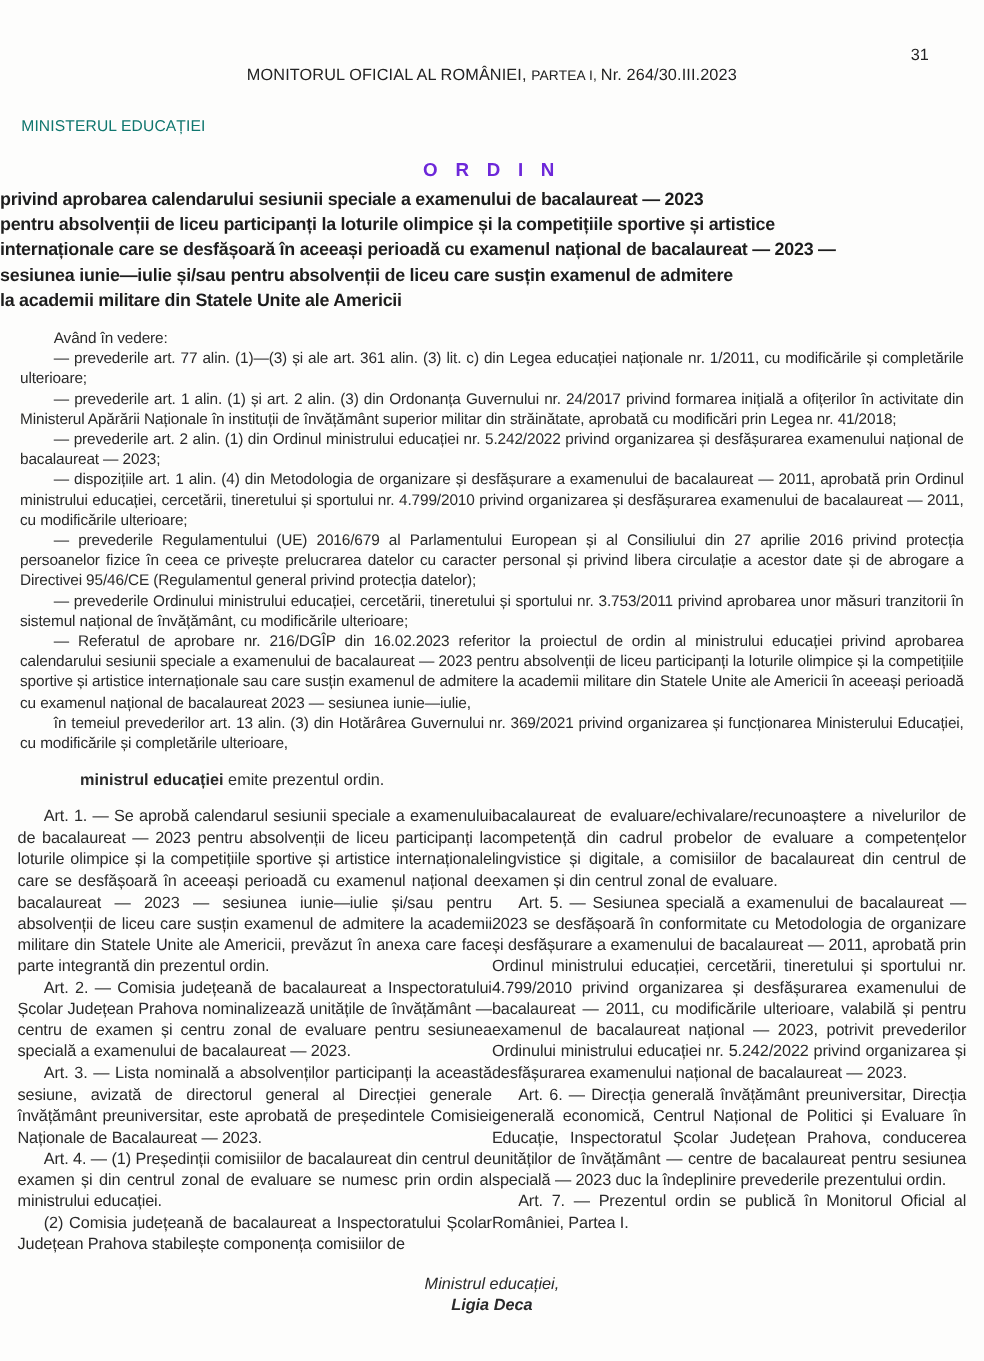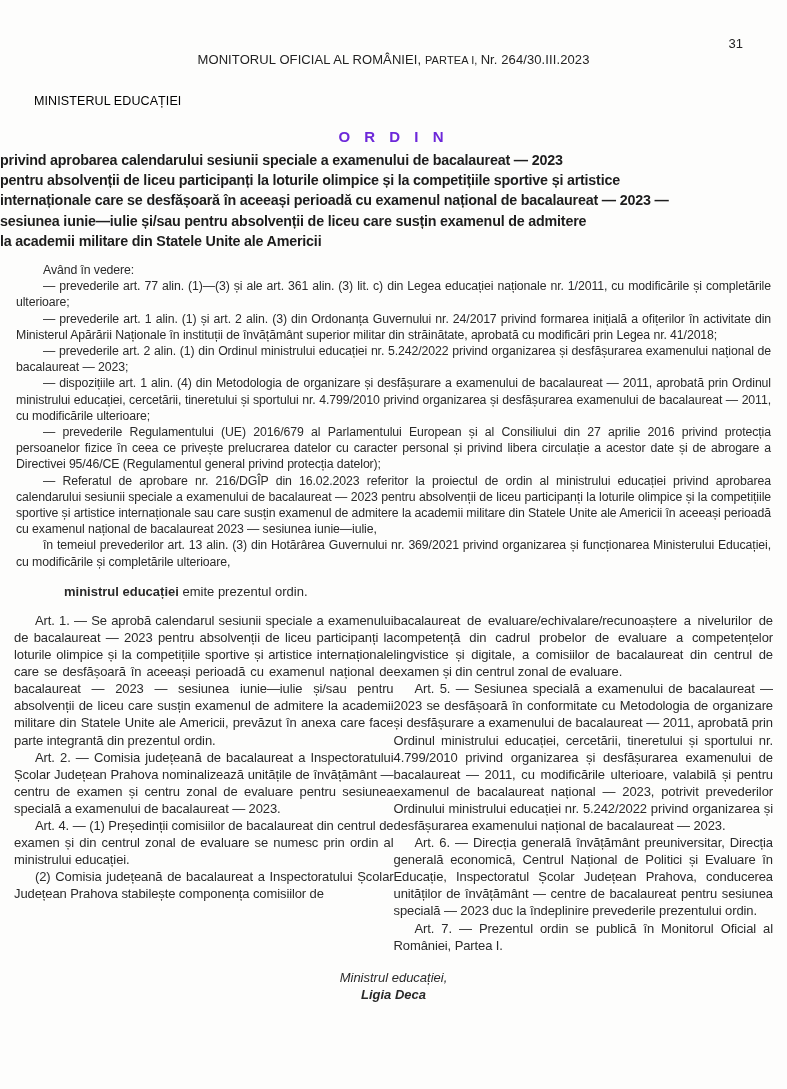--- a/index.html
+++ b/index.html
@@ -20,24 +20,24 @@
     color:#222;
     white-space:nowrap;
   }
   .gazette-header .part { font-size:11px; }
   .page-number {
     position:absolute;
     top:36px; right:44px;
     font-size:13px; color:#222;
   }
   .ministry {
-    margin:27px 0 0 34px;
+    margin:27px 0 0 17px;
     font-size:12.5px;
     letter-spacing:0.1px;
-    color:#000000;
+    color:#0f766e;
   }
   .order-heading {
     margin-top:20px;
     text-align:center;
     font-weight:bold;
     font-size:15px;
     letter-spacing:5px;
     color:#6d28d9;
   }
   .order-title {
@@ -103,32 +103,34 @@
   <div>la academii militare din Statele Unite ale Americii</div>
 </div>
 
 <div class="preamble">
   <p>Având în vedere:</p>
   <p>— prevederile art. 77 alin. (1)—(3) și ale art. 361 alin. (3) lit. c) din Legea educației naționale nr. 1/2011, cu modificările și completările ulterioare;</p>
   <p>— prevederile art. 1 alin. (1) și art. 2 alin. (3) din Ordonanța Guvernului nr. 24/2017 privind formarea inițială a ofițerilor în activitate din Ministerul Apărării Naționale în instituții de învățământ superior militar din străinătate, aprobată cu modificări prin Legea nr. 41/2018;</p>
   <p>— prevederile art. 2 alin. (1) din Ordinul ministrului educației nr. 5.242/2022 privind organizarea și desfășurarea examenului național de bacalaureat — 2023;</p>
   <p>— dispozițiile art. 1 alin. (4) din Metodologia de organizare și desfășurare a examenului de bacalaureat — 2011, aprobată prin Ordinul ministrului educației, cercetării, tineretului și sportului nr. 4.799/2010 privind organizarea și desfășurarea examenului de bacalaureat — 2011, cu modificările ulterioare;</p>
   <p>— prevederile Regulamentului (UE) 2016/679 al Parlamentului European și al Consiliului din 27 aprilie 2016 privind protecția persoanelor fizice în ceea ce privește prelucrarea datelor cu caracter personal și privind libera circulație a acestor date și de abrogare a Directivei 95/46/CE (Regulamentul general privind protecția datelor);</p>
+  <p>— prevederile Ordinului ministrului educației, cercetării, tineretului și sportului nr. 3.753/2011 privind aprobarea unor măsuri tranzitorii în sistemul național de învățământ, cu modificările ulterioare;</p>
   <p>— Referatul de aprobare nr. 216/DGÎP din 16.02.2023 referitor la proiectul de ordin al ministrului educației privind aprobarea calendarului sesiunii speciale a examenului de bacalaureat — 2023 pentru absolvenții de liceu participanți la loturile olimpice și la competițiile sportive și artistice internaționale sau care susțin examenul de admitere la academii militare din Statele Unite ale Americii în aceeași perioadă cu examenul național de bacalaureat 2023 — sesiunea iunie—iulie,</p>
   <p>în temeiul prevederilor art. 13 alin. (3) din Hotărârea Guvernului nr. 369/2021 privind organizarea și funcționarea Ministerului Educației, cu modificările și completările ulterioare,</p>
 </div>
 
 <div class="enacting">
   <b>ministrul educației</b><span> emite prezentul ordin.</span>
 </div>
 
 <div class="columns">
   <div class="col">
     <p>Art. 1. — Se aprobă calendarul sesiunii speciale a examenului de bacalaureat — 2023 pentru absolvenții de liceu participanți la loturile olimpice și la competițiile sportive și artistice internaționale care se desfășoară în aceeași perioadă cu examenul național de bacalaureat — 2023 — sesiunea iunie—iulie și/sau pentru absolvenții de liceu care susțin examenul de admitere la academii militare din Statele Unite ale Americii, prevăzut în anexa care face parte integrantă din prezentul ordin.</p>
     <p>Art. 2. — Comisia județeană de bacalaureat a Inspectoratului Școlar Județean Prahova nominalizează unitățile de învățământ — centru de examen și centru zonal de evaluare pentru sesiunea specială a examenului de bacalaureat — 2023.</p>
+    <p>Art. 3. — Lista nominală a absolvenților participanți la această sesiune, avizată de directorul general al Direcției generale învățământ preuniversitar, este aprobată de președintele Comisiei Naționale de Bacalaureat — 2023.</p>
     <p>Art. 4. — (1) Președinții comisiilor de bacalaureat din centrul de examen și din centrul zonal de evaluare se numesc prin ordin al ministrului educației.</p>
     <p>(2) Comisia județeană de bacalaureat a Inspectoratului Școlar Județean Prahova stabilește componența comisiilor de</p>
   </div>
   <div class="col">
     <p class="continuation">bacalaureat de evaluare/echivalare/recunoaștere a nivelurilor de competență din cadrul probelor de evaluare a competențelor lingvistice și digitale, a comisiilor de bacalaureat din centrul de examen și din centrul zonal de evaluare.</p>
     <p>Art. 5. — Sesiunea specială a examenului de bacalaureat — 2023 se desfășoară în conformitate cu Metodologia de organizare și desfășurare a examenului de bacalaureat — 2011, aprobată prin Ordinul ministrului educației, cercetării, tineretului și sportului nr. 4.799/2010 privind organizarea și desfășurarea examenului de bacalaureat — 2011, cu modificările ulterioare, valabilă și pentru examenul de bacalaureat național — 2023, potrivit prevederilor Ordinului ministrului educației nr. 5.242/2022 privind organizarea și desfășurarea examenului național de bacalaureat — 2023.</p>
     <p>Art. 6. — Direcția generală învățământ preuniversitar, Direcția generală economică, Centrul Național de Politici și Evaluare în Educație, Inspectoratul Școlar Județean Prahova, conducerea unităților de învățământ — centre de bacalaureat pentru sesiunea specială — 2023 duc la îndeplinire prevederile prezentului ordin.</p>
     <p>Art. 7. — Prezentul ordin se publică în Monitorul Oficial al României, Partea I.</p>
   </div>
 </div>

